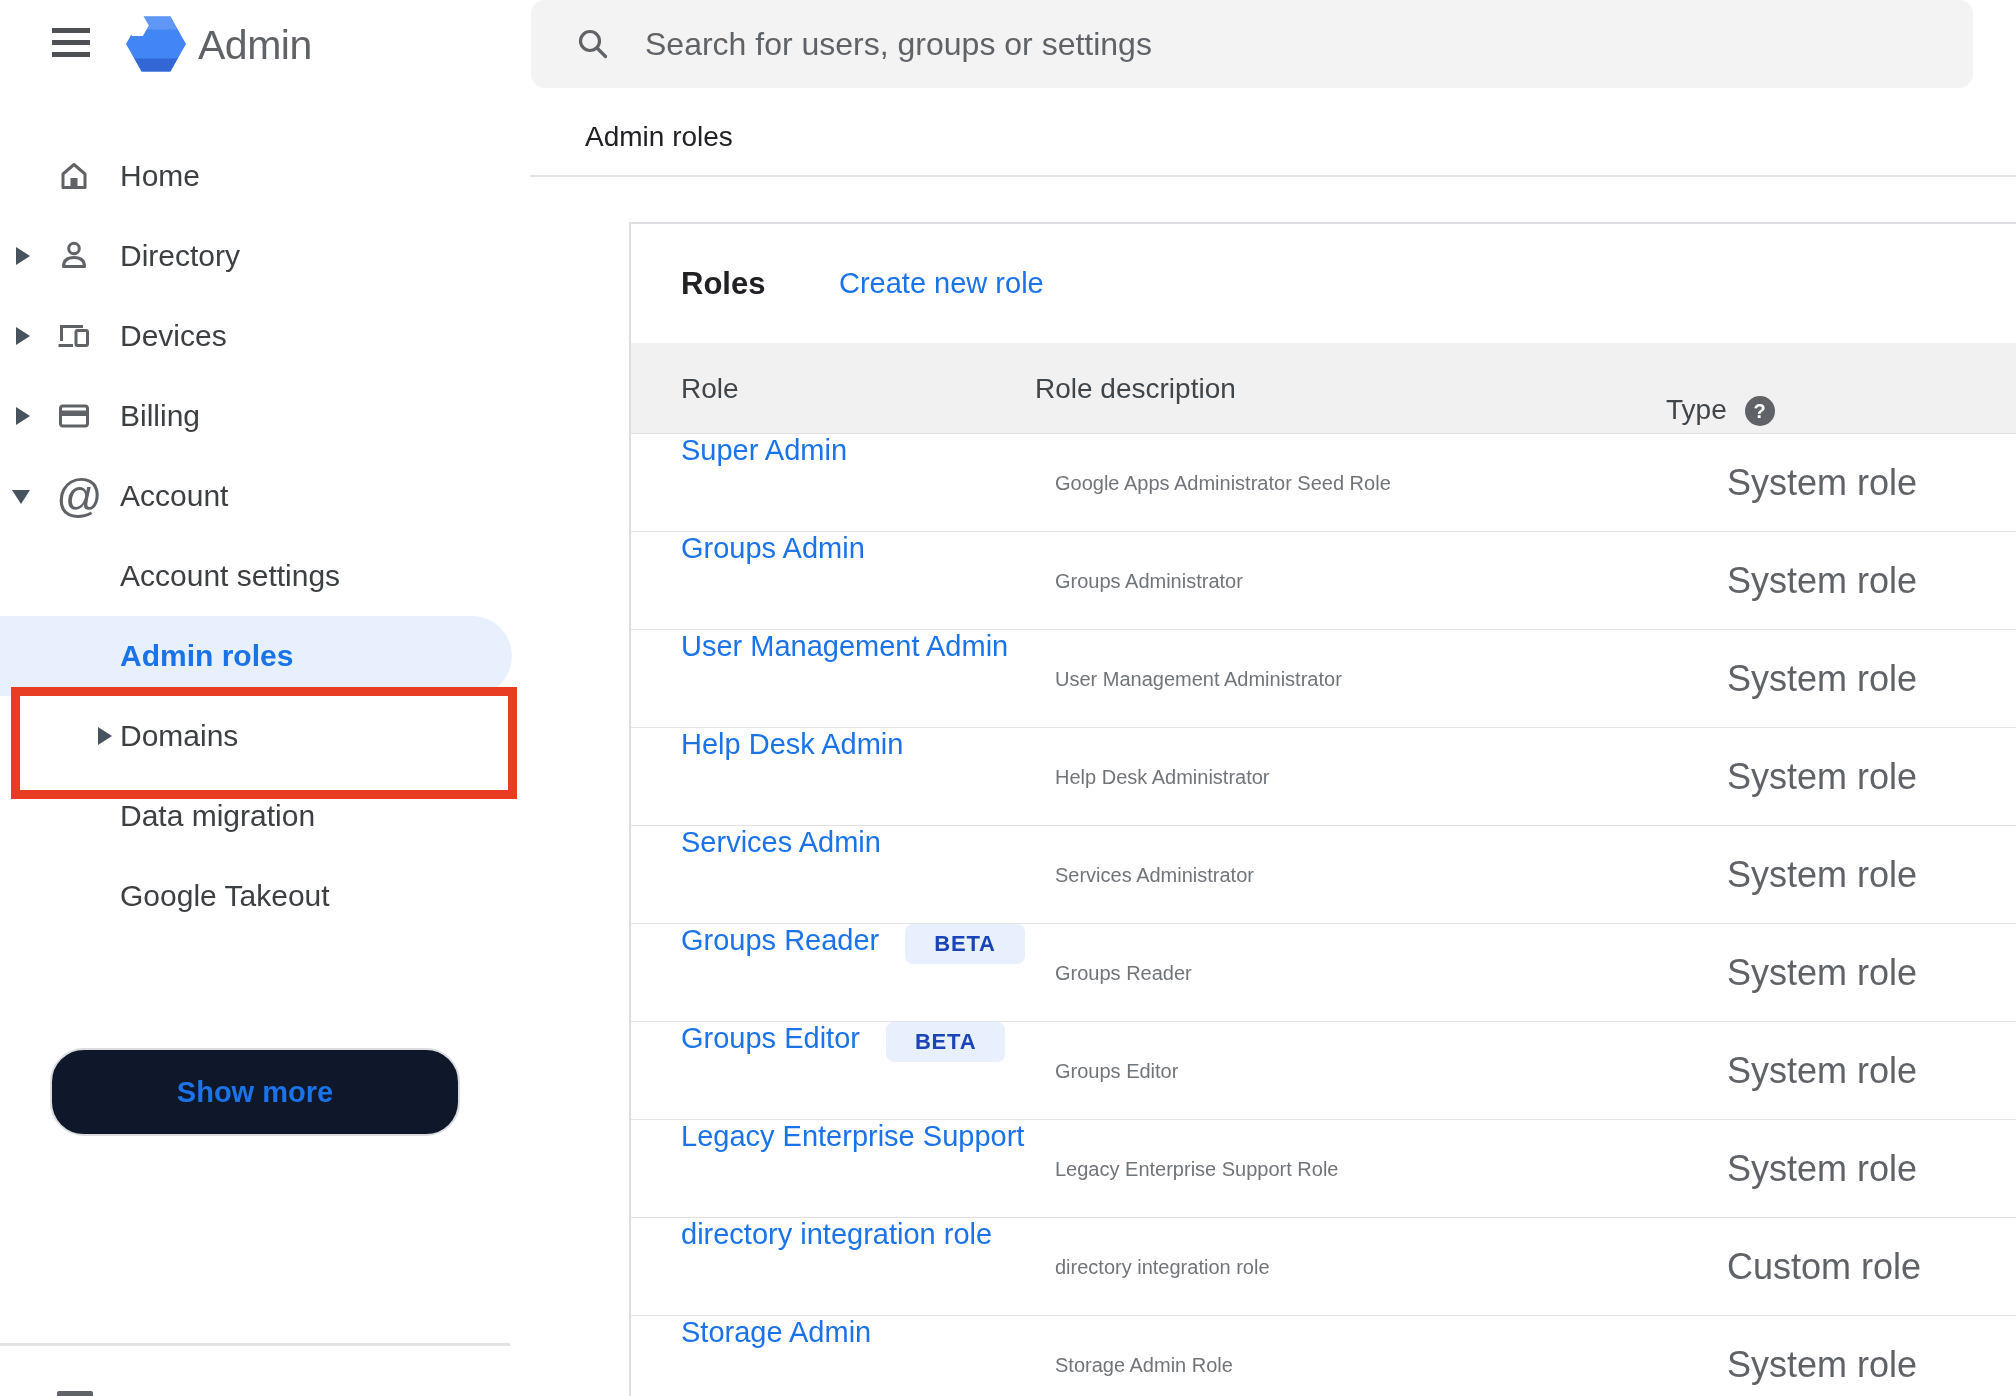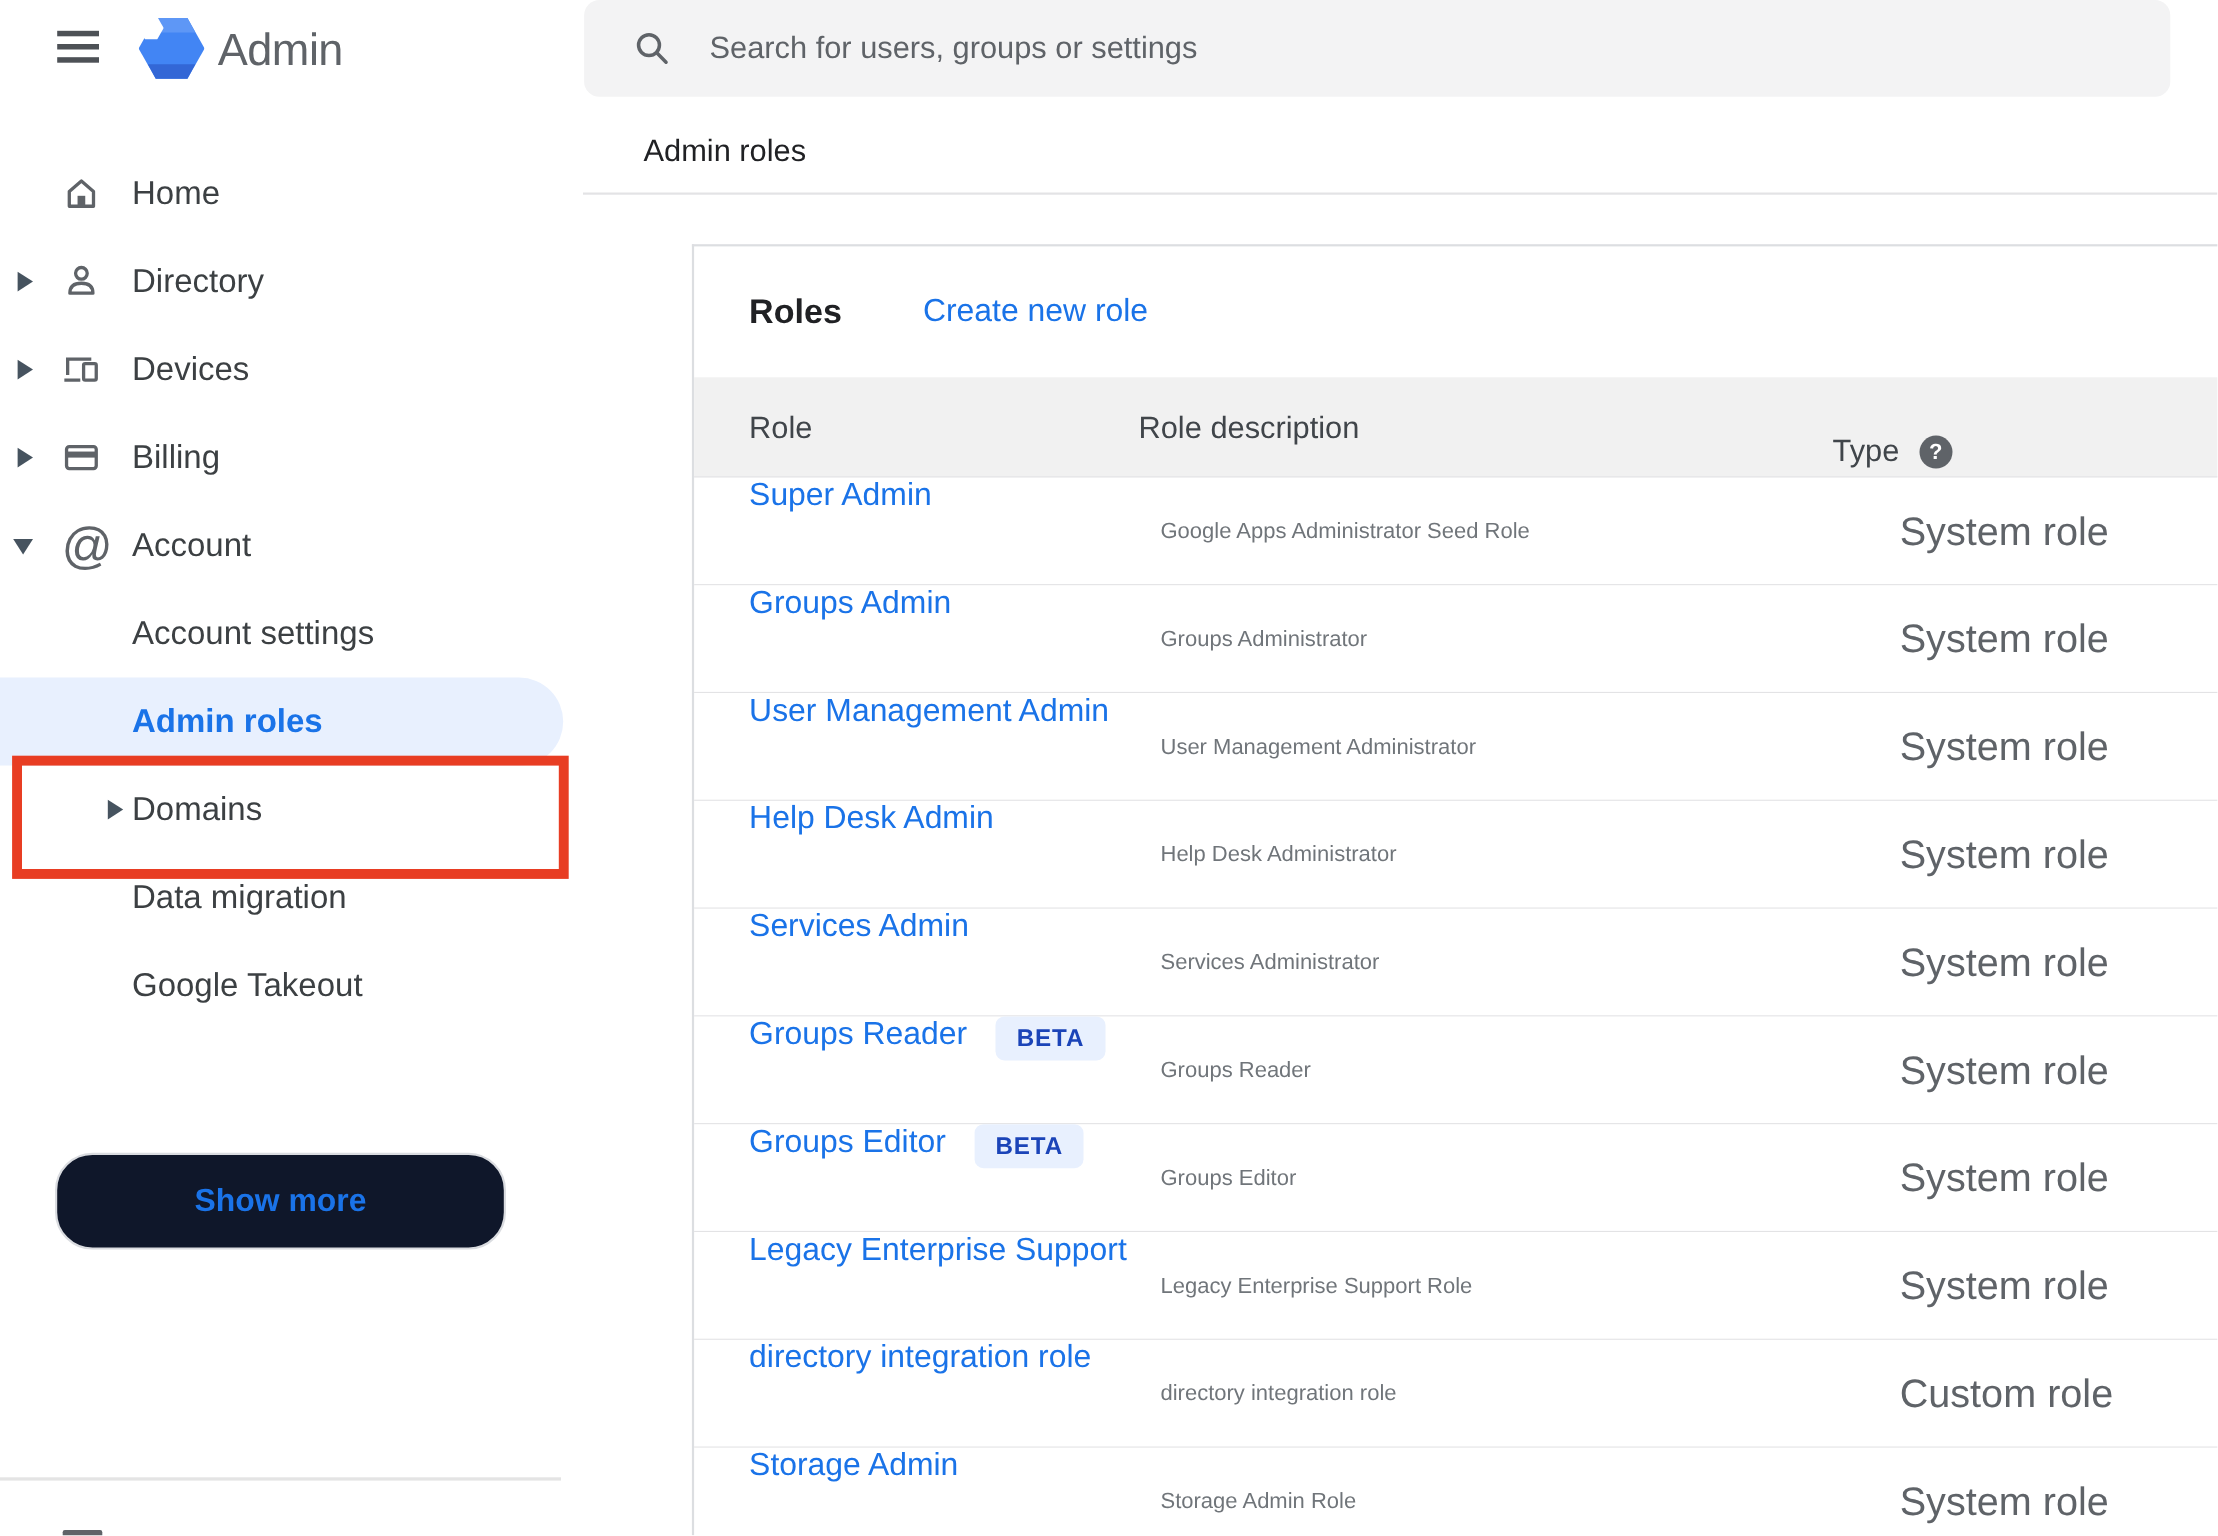--- a/index.html
+++ b/index.html
@@ -20,21 +20,21 @@
   .hex .outer{background:#4285f4;clip-path:polygon(26% 4%,74% 4%,100% 50%,74% 96%,26% 96%,0% 50%);}
   .hex .f-top{background:#5e97f6;clip-path:polygon(26% 4%,74% 4%,86% 26%,14% 26%);}
   .hex .f-bot{background:#3367d6;clip-path:polygon(14% 74%,86% 74%,74% 96%,26% 96%);}
   .hex .inner{left:31%;top:31%;width:38%;height:38%;inset:auto;position:absolute;background:#fff;
     clip-path:polygon(26% 4%,74% 4%,100% 50%,74% 96%,26% 96%,0% 50%);}
   .logo-text{position:absolute;left:198px;top:22px;font-size:41px;color:#5f6368;letter-spacing:-0.5px;}
 
   .searchbar{position:absolute;left:531px;top:0;width:1442px;height:88px;background:var(--searchbg);border-radius:14px;}
   .searchbar .s-icon{position:absolute;left:44px;top:26px;}
   .searchbar input{position:absolute;left:114px;top:0;width:1280px;height:88px;border:none;outline:none;
-    background:transparent;font-family:inherit;font-size:28px;color:#404040;}
+    background:transparent;font-family:inherit;font-size:32px;color:#404040;}
   .searchbar input::placeholder{color:#5f6368;opacity:1;}
 
   .breadcrumb{position:absolute;left:585px;top:121px;font-size:28px;color:var(--dark);}
   .crumb-divider{position:absolute;left:530px;top:175px;width:1486px;height:2px;background:var(--divider);}
 
   
   .sidebar{position:absolute;left:0;top:136px;width:531px;}
   .side-item{position:relative;height:80px;width:531px;cursor:pointer;}
   .side-item .lbl{position:absolute;left:120px;top:0;line-height:80px;font-size:30px;color:var(--sidetext);white-space:nowrap;}
   .side-item .icon{position:absolute;left:56px;top:22px;width:36px;height:36px;}
@@ -63,21 +63,21 @@
     text-decoration:none;cursor:pointer;}
   .thead{position:relative;height:91px;background:var(--band);border-bottom:1px solid var(--divider);}
   .th{position:absolute;top:0;line-height:91px;font-size:28px;color:#40454a;}
   .c-role{left:50px;} .c-desc{left:404px;} .c-type{left:1035px;display:flex;align-items:flex-end;gap:18px;height:83px;line-height:normal;}
   .help{display:inline-flex;width:30px;height:30px;border-radius:50%;background:var(--gray);color:#fff;
     font-size:20px;font-weight:700;align-items:center;justify-content:center;cursor:pointer;}
   .trow{position:relative;height:98px;border-bottom:1px solid var(--divider);}
   .cell-role{position:absolute;left:50px;top:0;height:98px;display:flex;align-items:flex-start;gap:26px;}
   .role-link{font-size:29px;color:var(--accent);text-decoration:none;cursor:pointer;white-space:nowrap;}
   .beta{display:inline-block;background:var(--beta-bg);color:var(--beta-text);font-size:22px;font-weight:700;
-    letter-spacing:0.8px;padding:7px 19px;border-radius:8px;}
+    letter-spacing:0.8px;padding:7px 29px;border-radius:8px;}
   .cell-desc{position:absolute;left:424px;top:0;line-height:98px;font-size:20px;color:var(--desc);white-space:nowrap;}
   .cell-type{position:absolute;left:1096px;top:0;line-height:98px;font-size:36px;color:var(--gray);white-space:nowrap;}
 </style>
 </head>
 <body>
 
 <div class="screen">
 
   <div class="hamburger">
       <span></span>

